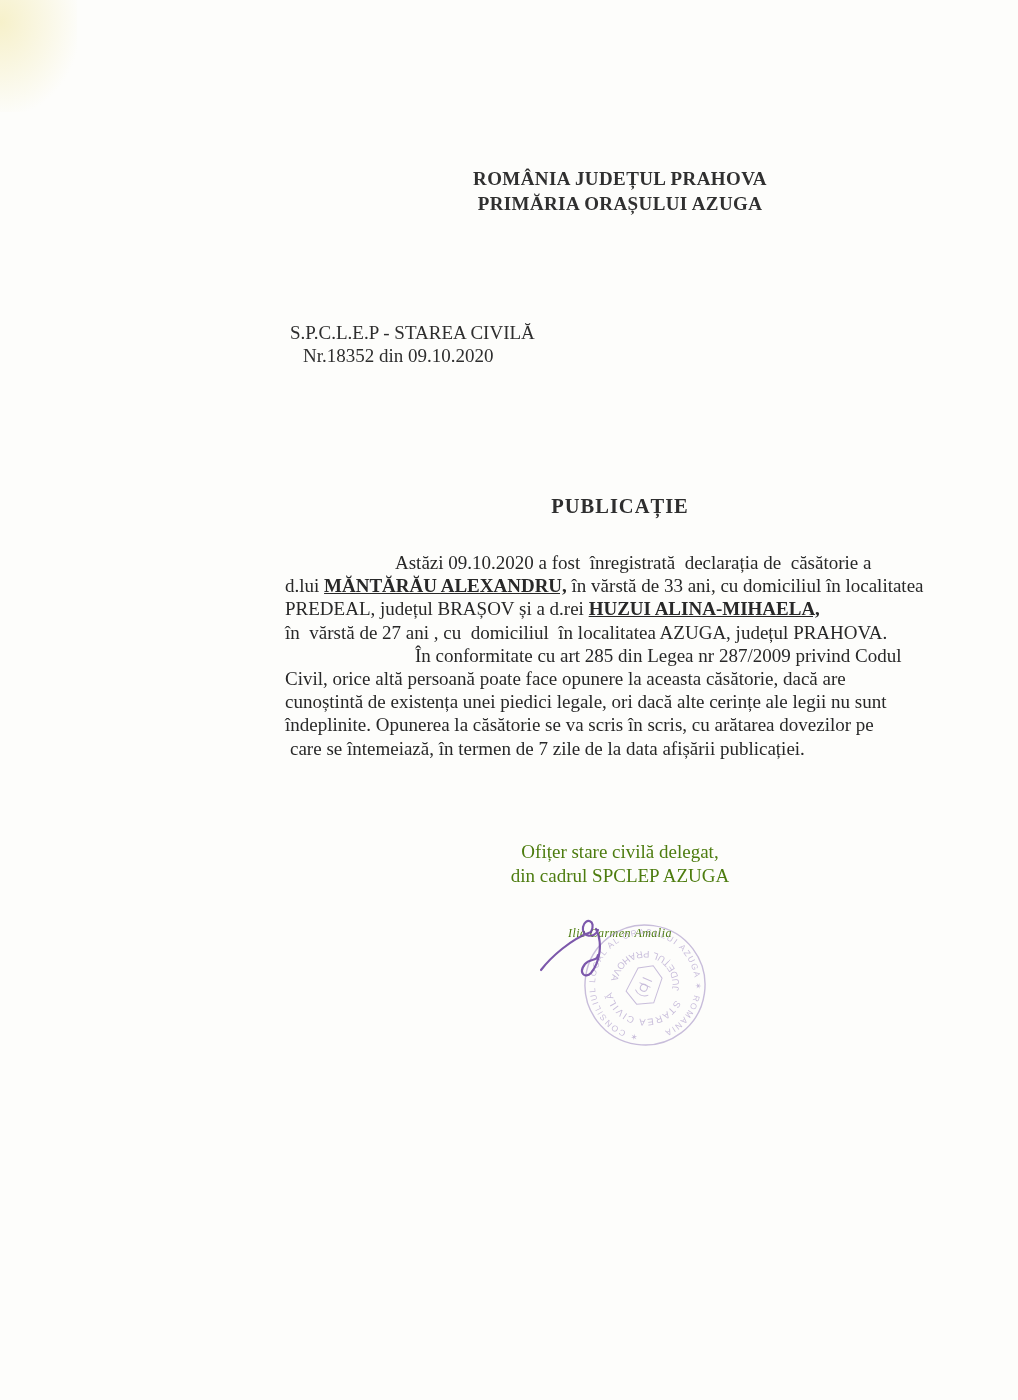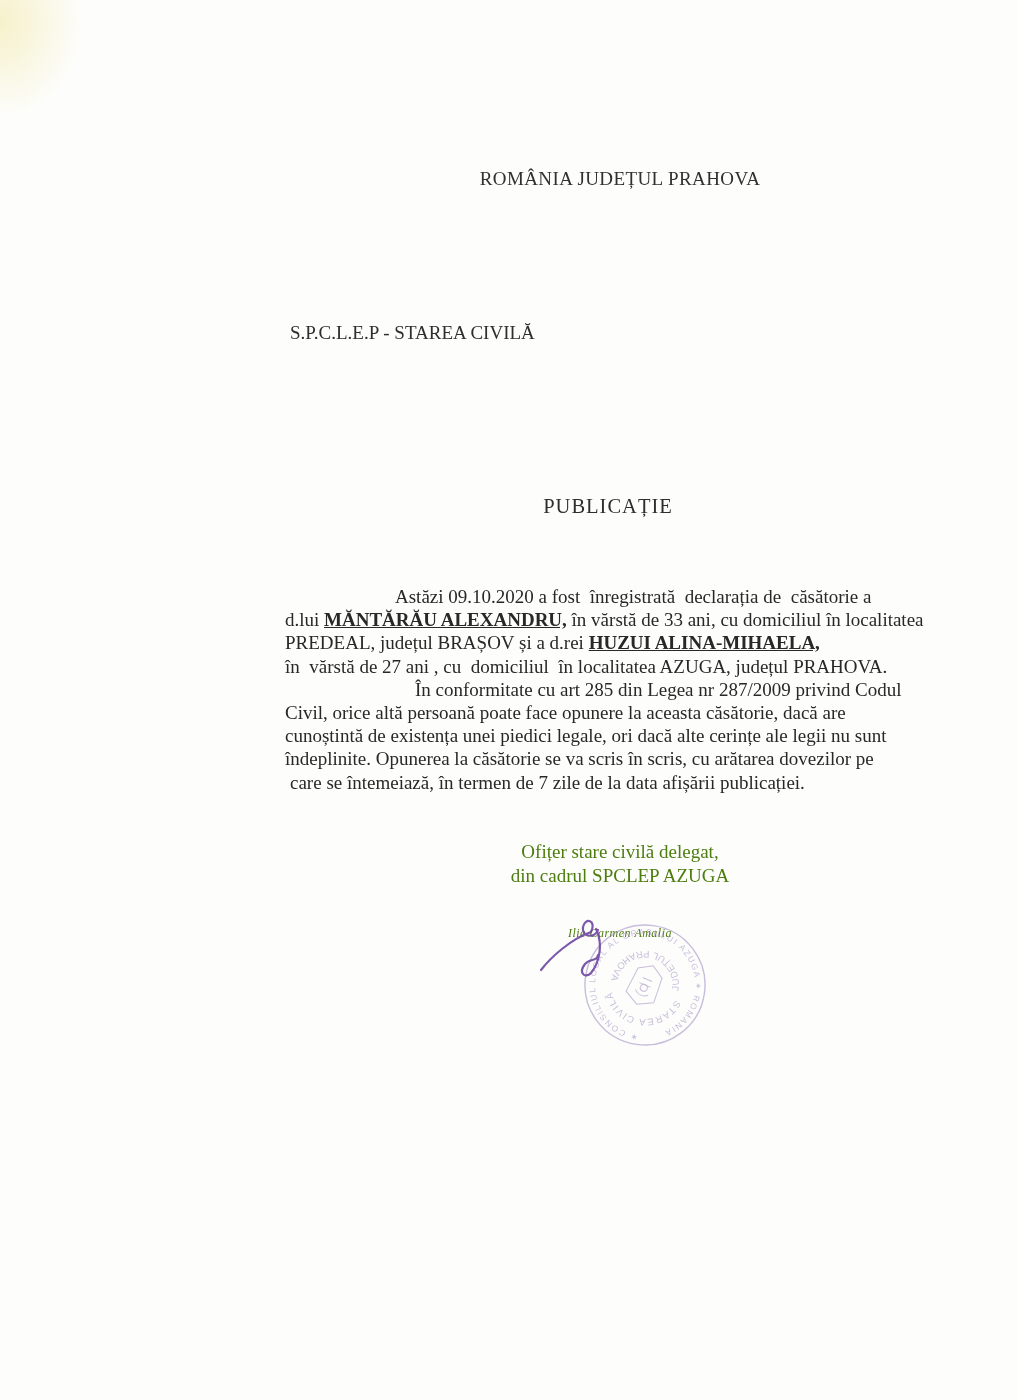--- a/index.html
+++ b/index.html
@@ -12,35 +12,35 @@
     color:#2b2b2b;
     overflow:hidden;
   }
   .corner-smudge{
     position:absolute;left:-18px;top:-8px;width:95px;height:120px;
     background:radial-gradient(ellipse at 20% 25%, rgba(246,240,200,0.95) 0%, rgba(248,244,215,0.55) 45%, rgba(253,253,251,0) 75%);
     pointer-events:none;
   }
   .header{
     position:absolute;left:420px;top:166px;width:400px;
-    text-align:center;font-weight:normal;font-size:19px;line-height:25px;
+    text-align:center;font-weight:bold;font-size:19px;line-height:25px;
     letter-spacing:0.4px;color:#303030;
   }
   .registry{
     position:absolute;left:290px;top:321px;
     font-size:19px;line-height:23px;color:#2e2e2e;
   }
   .registry .reg-number{padding-left:13px;}
   .doc-title{
-    position:absolute;left:408px;top:495px;width:400px;
-    text-align:center;font-weight:normal;font-size:20.5px;
+    position:absolute;left:420px;top:495px;width:400px;
+    text-align:center;font-weight:bold;font-size:20.5px;
     letter-spacing:1px;color:#2e2e2e;
   }
   .body-text{
-    position:absolute;left:285px;top:585px;width:668px;
+    position:absolute;left:285px;top:551px;width:668px;
     font-size:19px;line-height:23.2px;color:#282828;
   }
   .body-text div{white-space:pre-wrap;}
   .ind1{padding-left:110px;}
   .ind2{padding-left:130px;}
   .ind3{padding-left:5px;}
   .bold{font-weight:bold;text-decoration:underline;}
   .sign-block{
     position:absolute;left:440px;top:840px;width:360px;
     text-align:center;font-size:19px;line-height:23.5px;color:#4d7c0f;
@@ -57,24 +57,26 @@
 </style>
 </head>
 <body>
 
 <div class="page">
 
   <div class="corner-smudge"></div>
 
   <div class="header">
     <div>ROMÂNIA JUDEȚUL PRAHOVA</div>
+    <div>PRIMĂRIA ORAȘULUI AZUGA</div>
   </div>
 
   <div class="registry">
     <div>S.P.C.L.E.P - STAREA CIVILĂ</div>
+    <div class="reg-number">Nr.18352 din 09.10.2020</div>
   </div>
 
   <div class="doc-title">PUBLICAȚIE</div>
 
   <div class="body-text">
     <div class="ind1">Astăzi 09.10.2020 a fost  înregistrată  declarația de  căsătorie a</div>
     <div><span>d.lui </span><span class="bold">MĂNTĂRĂU ALEXANDRU,</span><span> în vărstă de 33 ani, cu domiciliul în localitatea</span></div>
     <div><span>PREDEAL, județul BRAȘOV și a d.rei </span><span class="bold">HUZUI ALINA-MIHAELA,</span></div>
     <div>în  vărstă de 27 ani , cu  domiciliul  în localitatea AZUGA, județul PRAHOVA.</div>
     <div class="ind2">În conformitate cu art 285 din Legea nr 287/2009 privind Codul</div>

